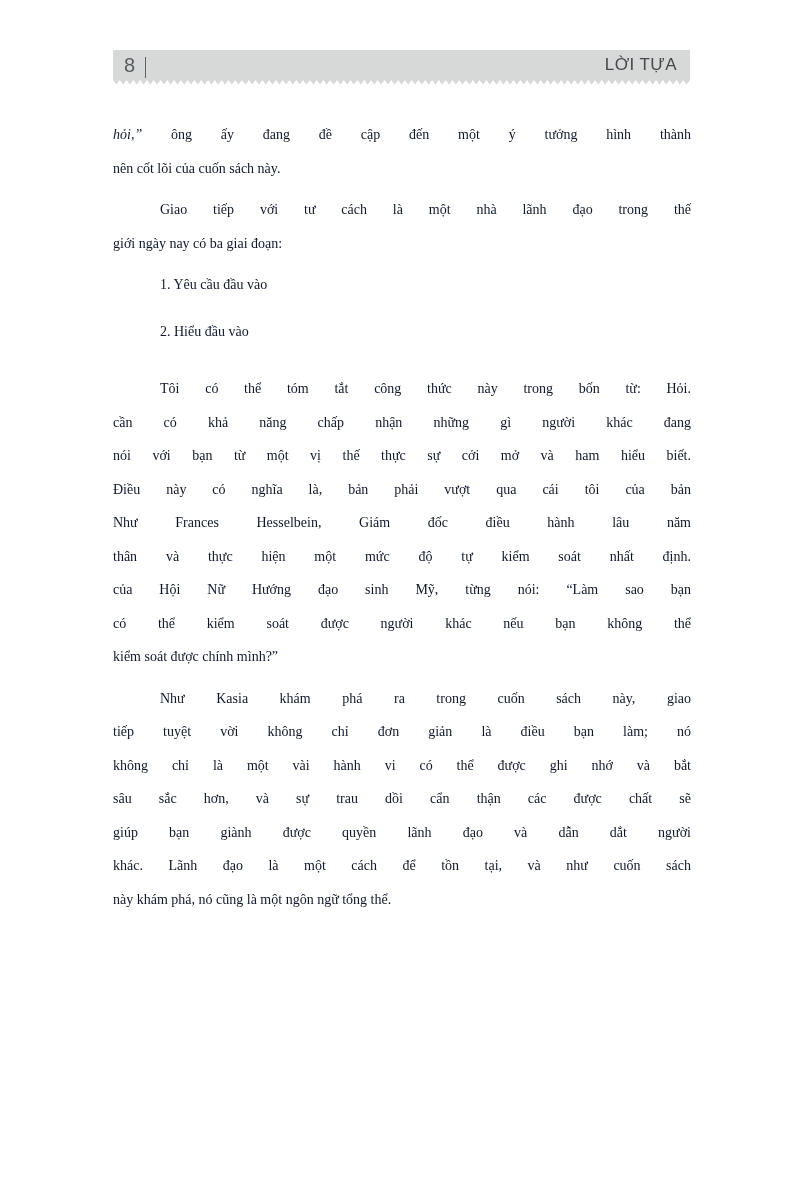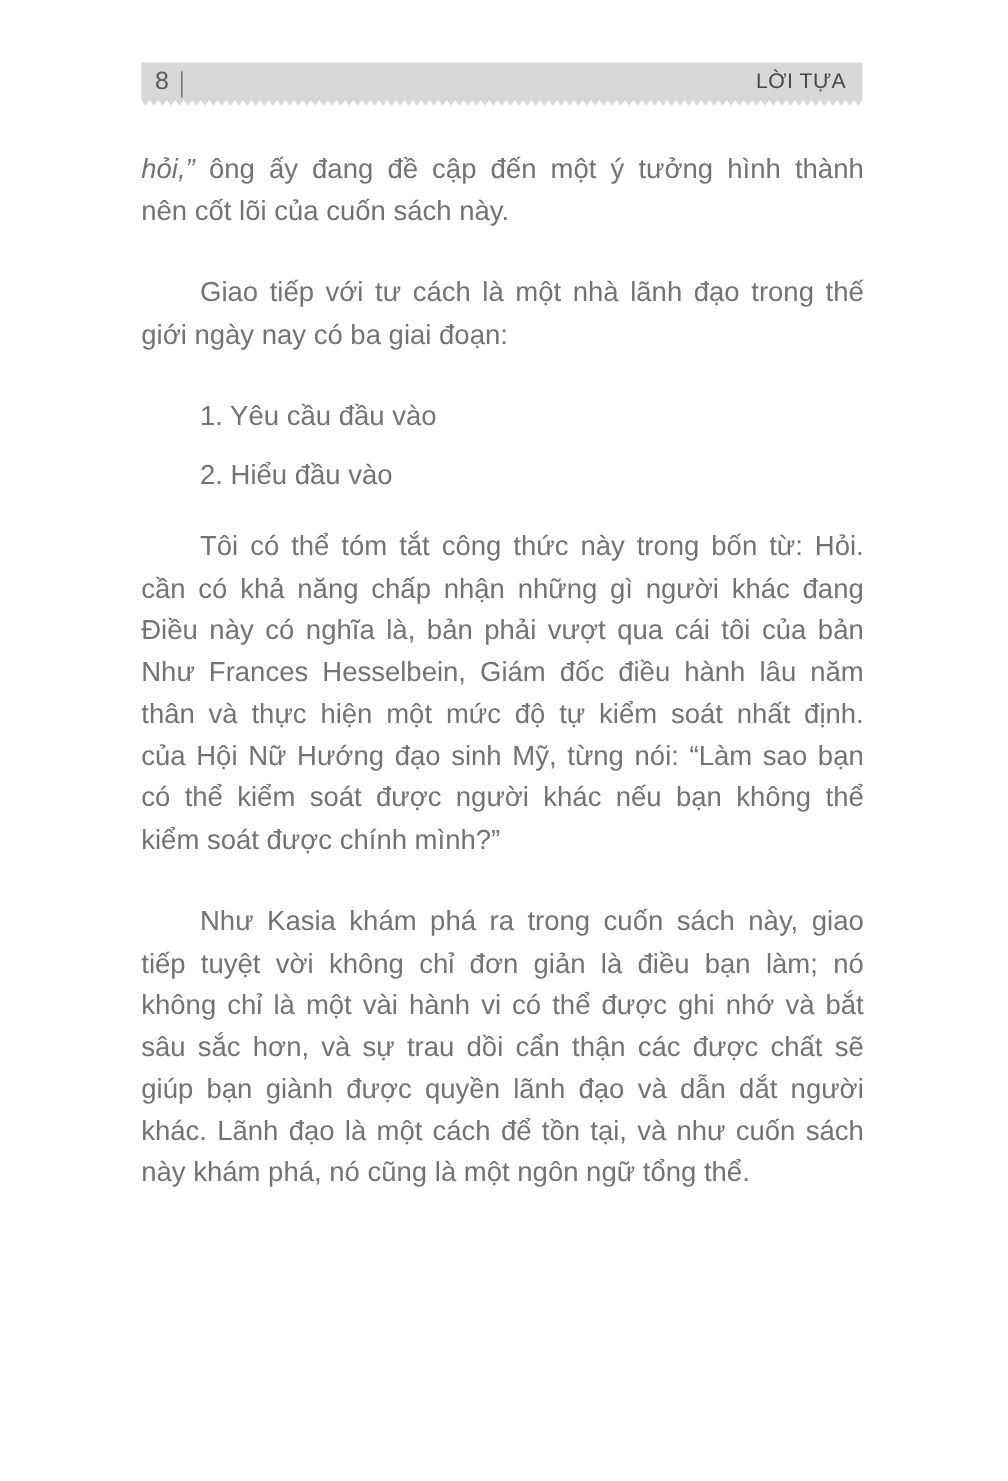--- a/index.html
+++ b/index.html
@@ -50,26 +50,26 @@
     width: 577px;
     height: 5px;
     display: block;
   }
   
   .content {
     position: absolute;
     left: 113px;
     top: 118px;
     width: 578px;
-    font-family: Liberation Sans, sans-serif;
-    font-size: 22px;
+    font-family: Liberation Serif, serif;
+    font-size: 14px;
     line-height: 33.5px;
-    color: #737373;
+    color: #0f172a;
   }
-  .block + .block { margin-top: 32px; }
+  .block + .block { margin-top: 8px; }
   .list-block { margin-top: 9px; }
   .list-block + .block { margin-top: 24px; }
   .line {
     text-align: justify;
     text-align-last: justify;
   }
   .line.last { text-align-last: left; }
   .line.indent { padding-left: 47px; }
   .list-item {
     padding-left: 47px;
@@ -105,20 +105,21 @@
         <div class="line indent">Giao tiếp với tư cách là một nhà lãnh đạo trong thế</div>
         <div class="line last">giới ngày nay có ba giai đoạn:</div>
       </div>
       <div class="list-block block">
         <div class="list-item">1. Yêu cầu đầu vào</div>
         <div class="list-item">2. Hiểu đầu vào</div>
       </div>
       <div class="para block">
         <div class="line indent">Tôi có thể tóm tắt công thức này trong bốn từ: Hỏi.</div>
         <div class="line">cần có khả năng chấp nhận những gì người khác đang</div>
+        <div class="line">nói với bạn từ một vị thế thực sự cởi mở và ham hiểu biết.</div>
         <div class="line">Điều này có nghĩa là, bản phải vượt qua cái tôi của bản</div>
         <div class="line">Như Frances Hesselbein, Giám đốc điều hành lâu năm</div>
         <div class="line">thân và thực hiện một mức độ tự kiểm soát nhất định.</div>
         <div class="line">của Hội Nữ Hướng đạo sinh Mỹ, từng nói: “Làm sao bạn</div>
         <div class="line">có thể kiểm soát được người khác nếu bạn không thể</div>
         <div class="line last">kiểm soát được chính mình?”</div>
       </div>
       <div class="para block">
         <div class="line indent">Như Kasia khám phá ra trong cuốn sách này, giao</div>
         <div class="line">tiếp tuyệt vời không chỉ đơn giản là điều bạn làm; nó</div>

